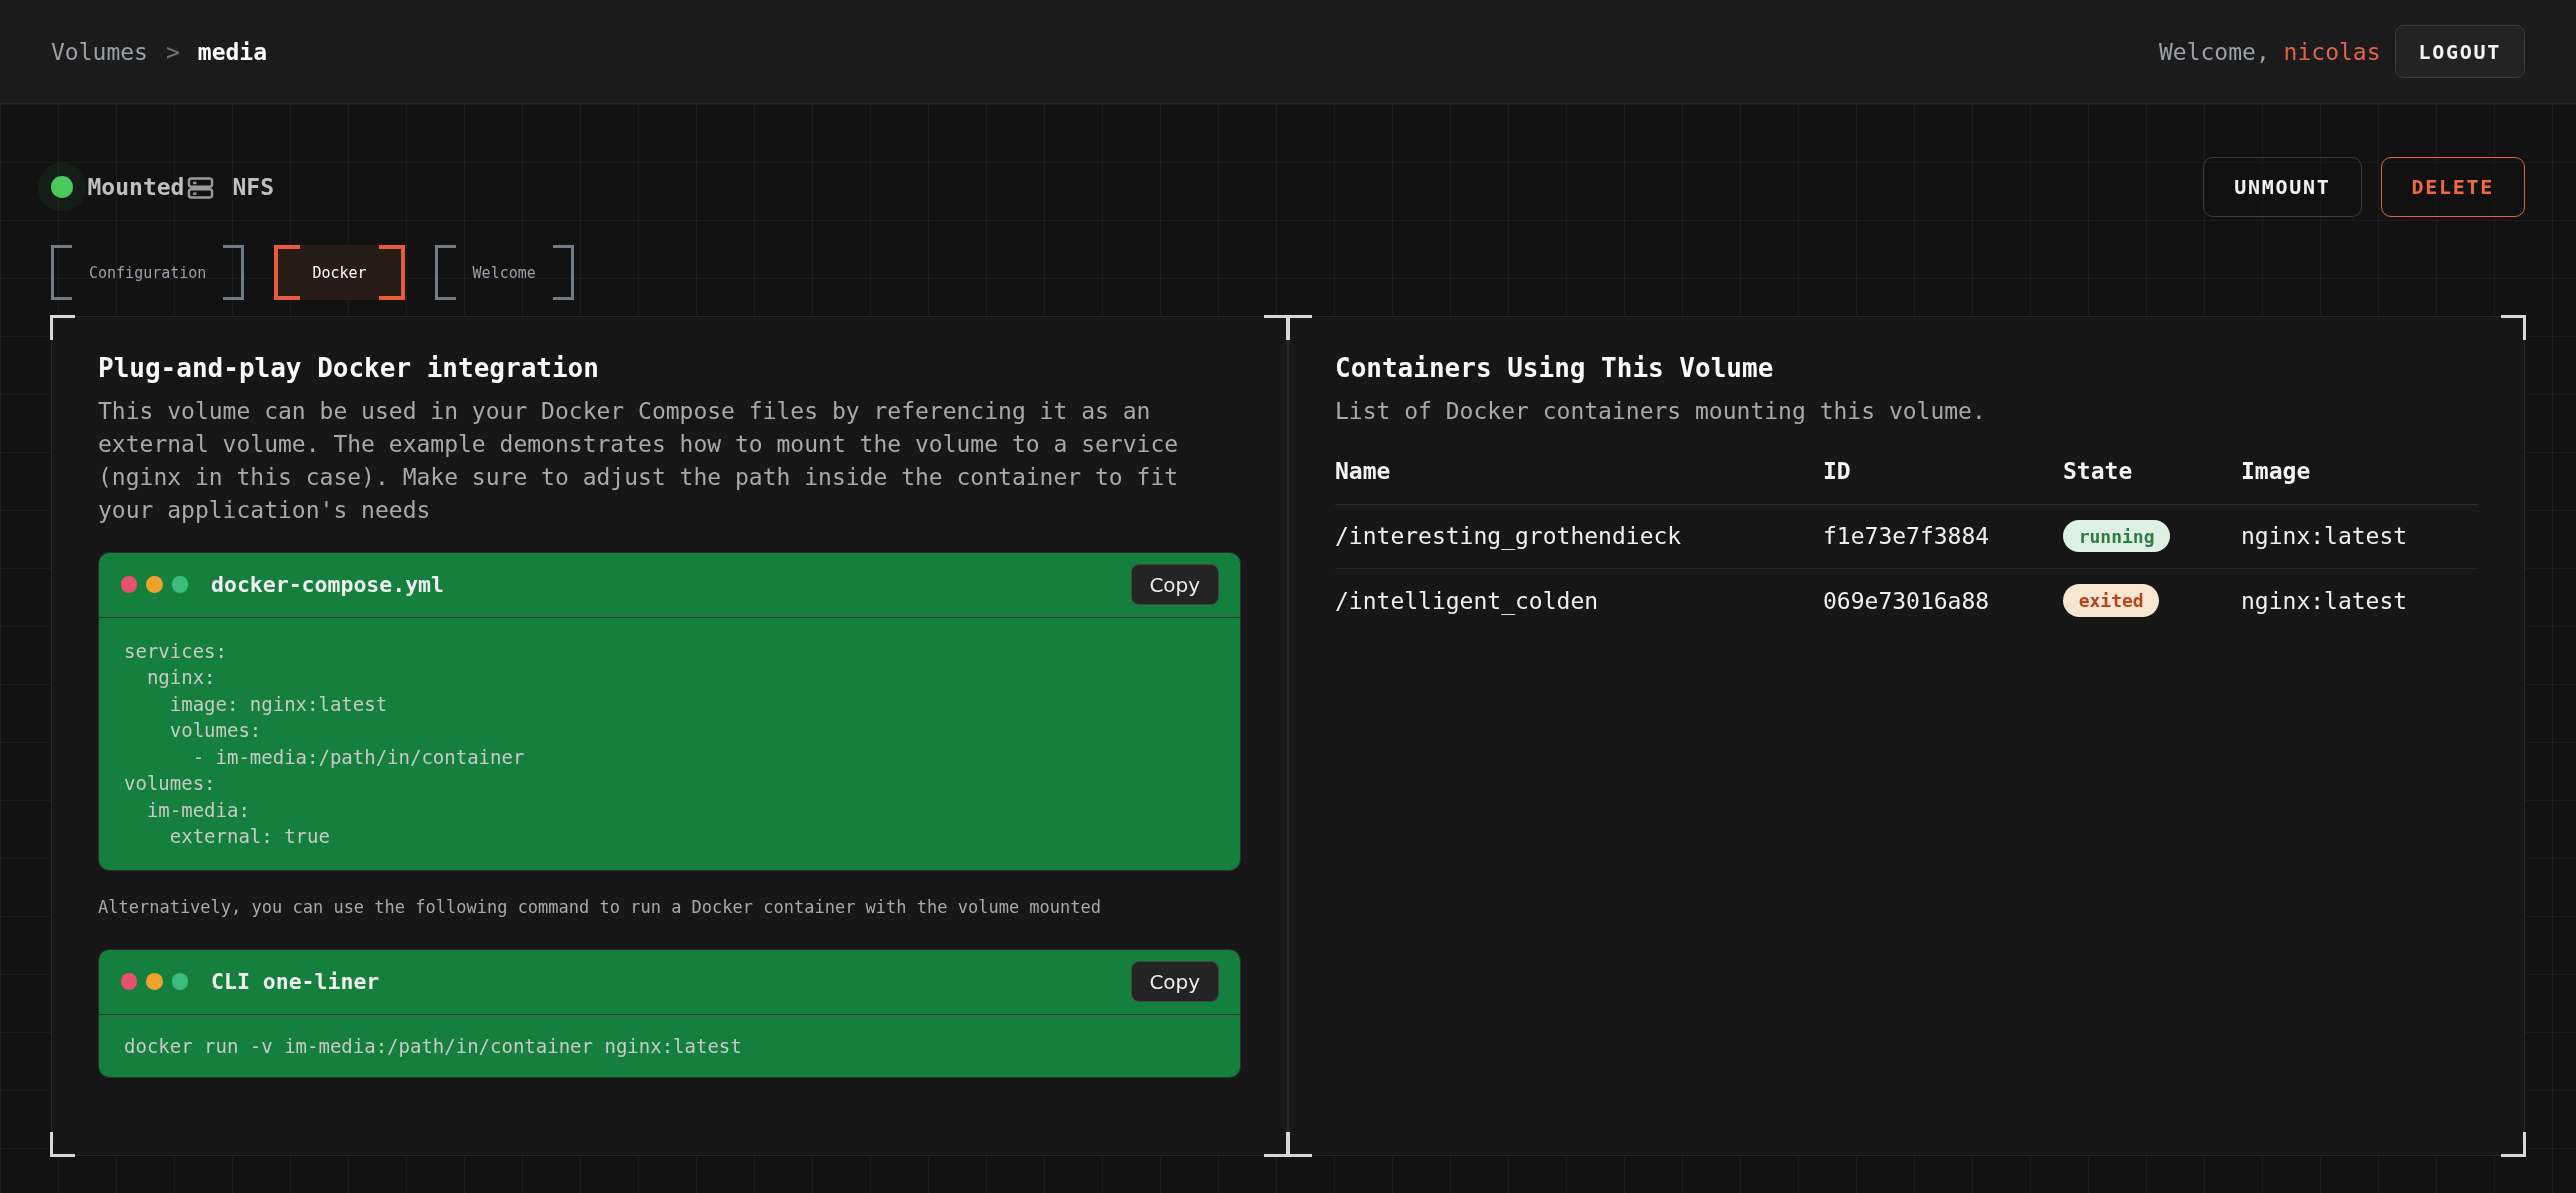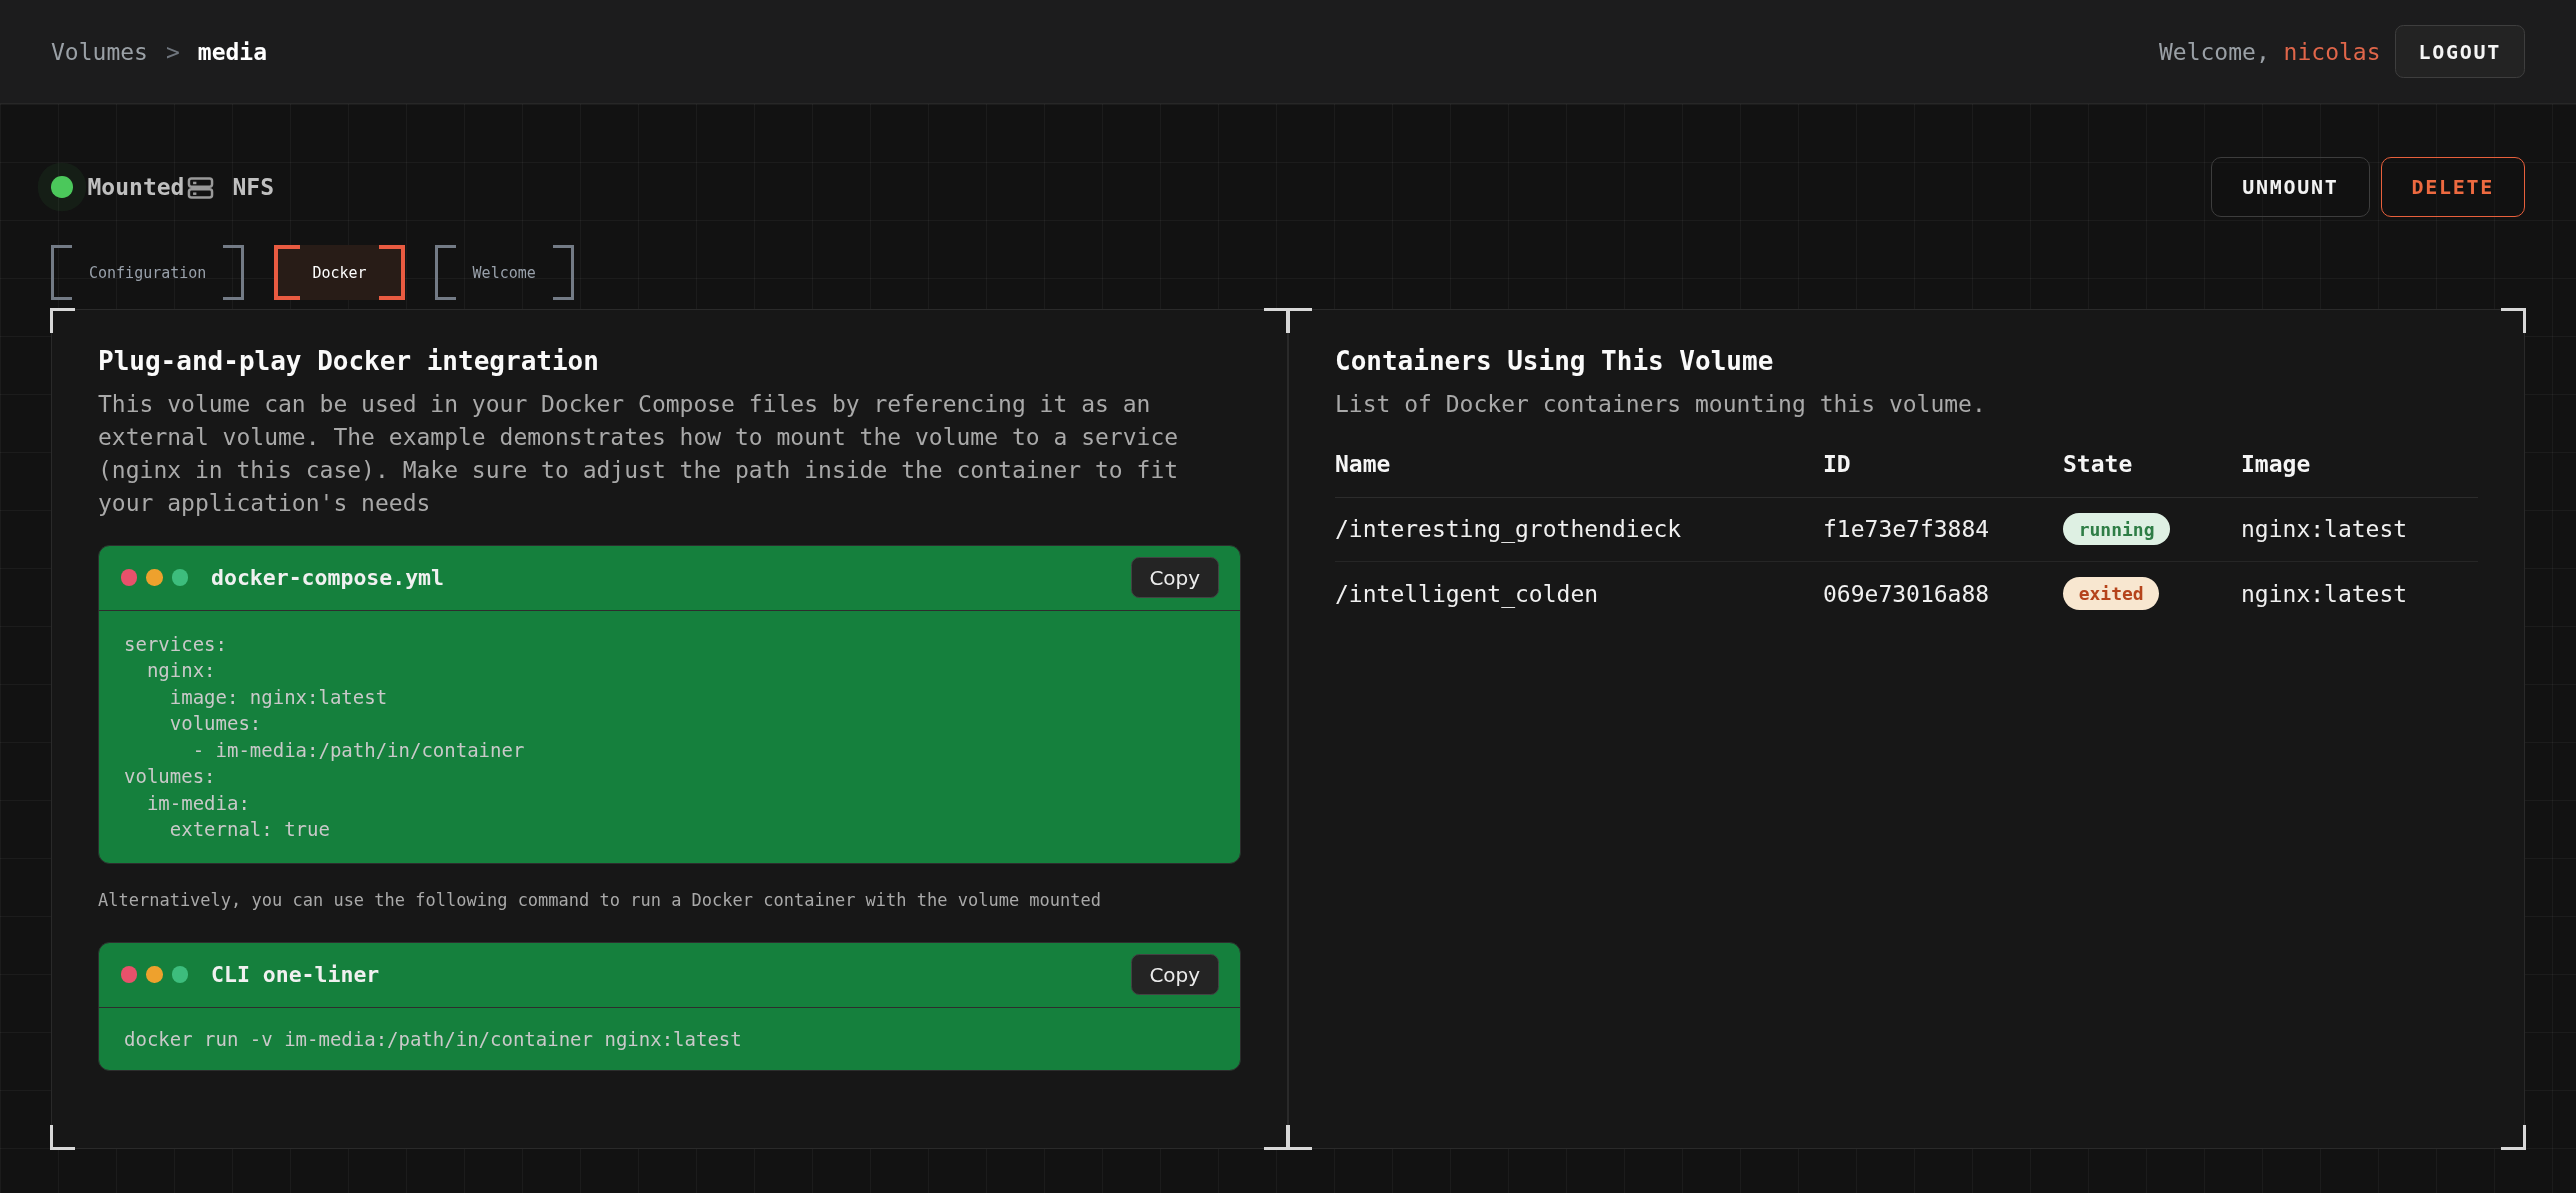--- a/index.html
+++ b/index.html
@@ -40,21 +40,21 @@
 
   
   .toolbar-row { display:flex; align-items:center; justify-content:space-between; height:60px; }
   .status-group { display:flex; align-items:center; }
   .status-item { display:flex; align-items:center; gap:15px; font-size:23px; font-weight:bold; color:#bfbfbf; }
   .status-dot {
     width:21.5px; height:21.5px; border-radius:50%; background:#4bc85b;
     box-shadow:0 0 0 13.2px rgba(75,200,91,0.07);
   }
   .server-icon { display:flex; }
-  .action-group { display:flex; gap:11px; }
+  .action-group { display:flex; gap:19px; }
   .btn-outline {
     height:60px; padding:0 30px; background:rgba(18,18,18,0.35);
     border:1.7px solid #3d3d3d; border-radius:10px;
     color:#f2f2f2; font-family:inherit; font-size:20px; font-weight:bold;
     letter-spacing:1.7px; cursor:pointer;
   }
   .btn-danger { border-color:#e8603c; color:#ee6a40; }
 
   
   .tabs-row { display:flex; gap:30px; margin-top:28px; }
@@ -63,21 +63,21 @@
     padding:0 38px; font-size:15px; font-weight:normal; color:#99a1ab; cursor:pointer;
   }
   .tab::before, .tab::after { content:""; position:absolute; top:0; bottom:0; width:18px; }
   .tab::before { left:0; border-left:3.3px solid #737b86; border-top:3.3px solid #737b86; border-bottom:3.3px solid #737b86; }
   .tab::after  { right:0; border-right:3.3px solid #737b86; border-top:3.3px solid #737b86; border-bottom:3.3px solid #737b86; }
   .tab.active { color:#ffffff; background:#281c17; }
   .tab.active::before { width:21.5px; border-left:4.1px solid #e95b41; border-top:4.1px solid #e95b41; border-bottom:4.1px solid #e95b41; }
   .tab.active::after  { width:21.5px; border-right:4.1px solid #e95b41; border-top:4.1px solid #e95b41; border-bottom:4.1px solid #e95b41; }
 
   
-  .panels-row { display:flex; margin-top:9px; }
+  .panels-row { display:flex; margin-top:16px; }
   .panel {
     position:relative; flex:1; height:840px;
     background:#171717; border:1.7px solid #2a2a2a; padding:36px 46px;
   }
   .corner { position:absolute; width:25px; height:25px; border:0 solid #d8d8d8; }
   .corner.tl { top:-1.7px; left:-1.7px; border-top-width:3.3px; border-left-width:3.3px; }
   .corner.tr { top:-1.7px; right:-1.7px; border-top-width:3.3px; border-right-width:3.3px; }
   .corner.bl { bottom:-1.7px; left:-1.7px; border-bottom-width:3.3px; border-left-width:3.3px; }
   .corner.br { bottom:-1.7px; right:-1.7px; border-bottom-width:3.3px; border-right-width:3.3px; }
 

